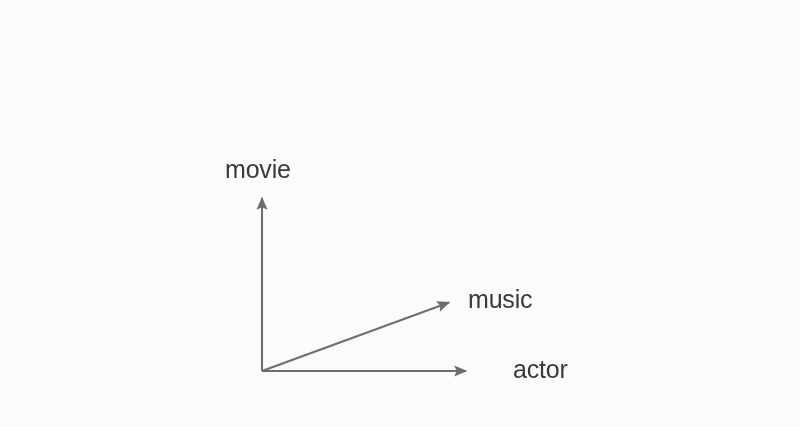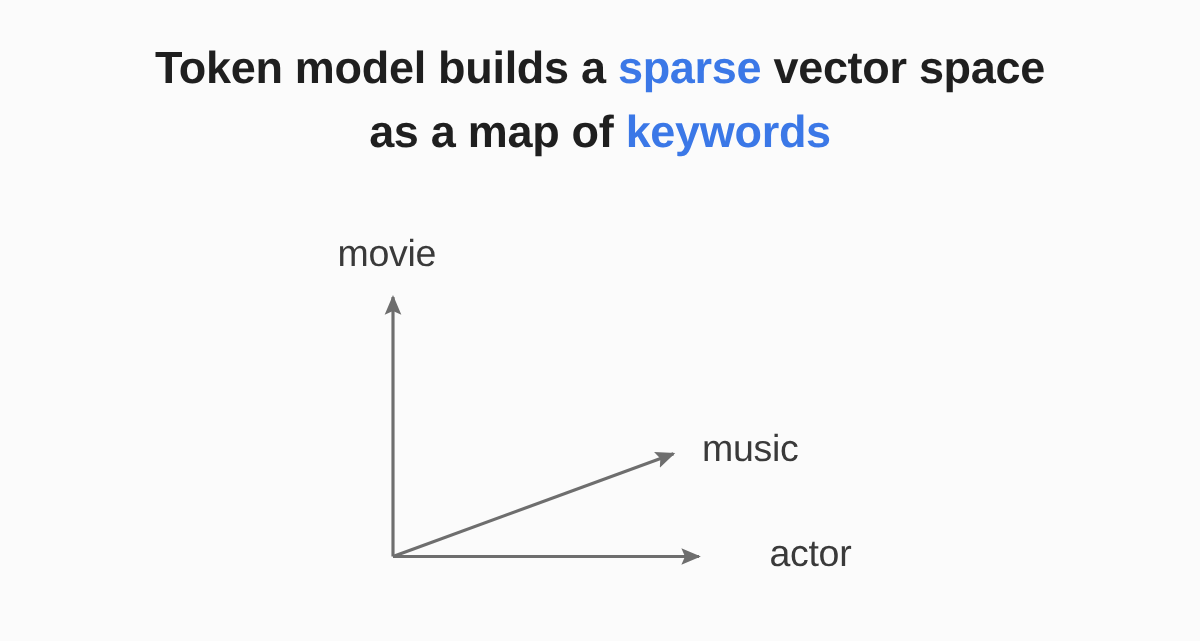--- a/index.html
+++ b/index.html
@@ -73,24 +73,20 @@
   }
   #label-movie { left: 225px; top: 155px; }
   #label-music { left: 468px; top: 285px; text-align: center; }
   #label-actor { left: 483px; top: 355px; margin-left: 30px; }
 </style>
 </head>
 <body>
 
 <div id="slide">
 
-  <div id="title-block">
-    <span class="title-line"><span class="tk-plain">Token model builds a </span><span class="tk-accent">sparse</span><span class="tk-plain"> vector space</span></span>
-    <span class="title-line"><span class="tk-plain">as a map of </span><span class="tk-accent">keywords</span></span>
-  </div>
 
   <div id="diagram">
 
     <svg id="axes-svg" viewBox="0 0 800 427">
       <defs>
         <marker id="arrowhead" markerWidth="7" markerHeight="7" refX="5.6" refY="3" orient="auto" markerUnits="strokeWidth">
           <path d="M0,0.35 L6.2,3 L0,5.65 L1.15,3 Z" fill="#6e6e6e"></path>
         </marker>
       </defs>
 

